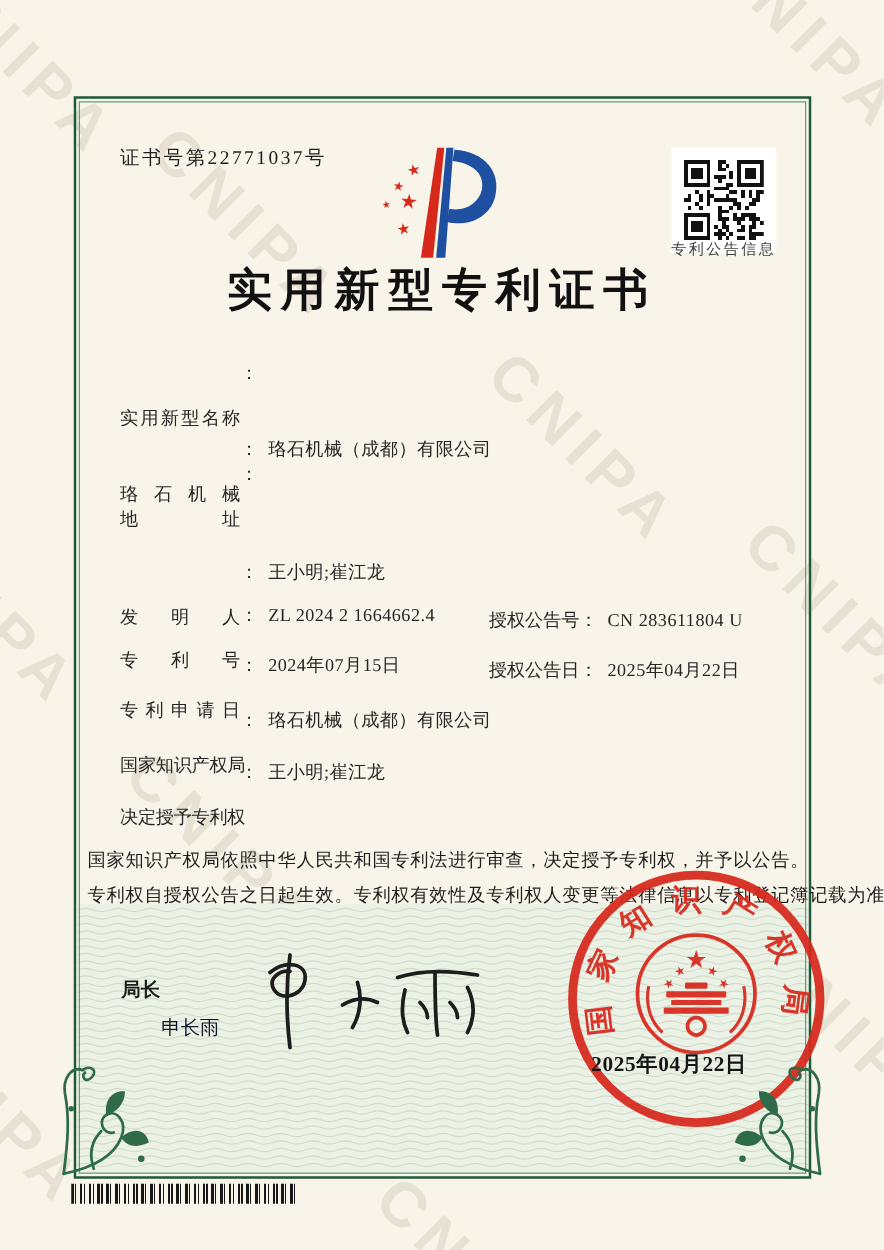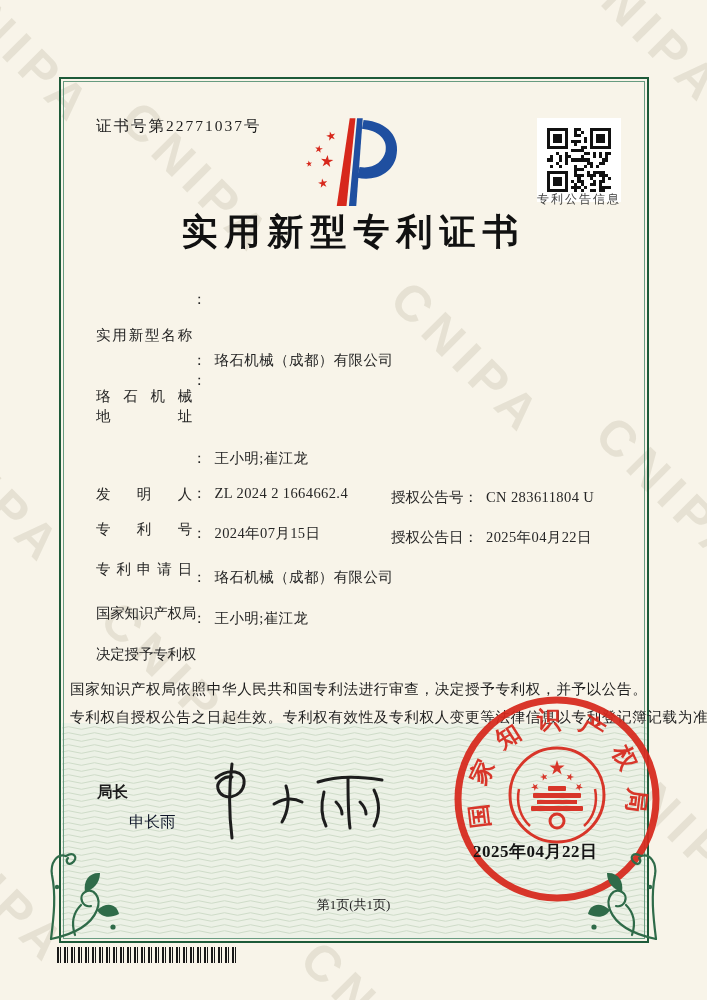--- a/index.html
+++ b/index.html
@@ -355,17 +355,16 @@
       <rect x="-24" y="-6" width="48" height="5" rx="1"></rect>
       <rect x="-20" y="1" width="40" height="4"></rect>
       <rect x="-26" y="7" width="52" height="5" rx="1"></rect>
       <circle cx="0" cy="22" r="7" fill="none" stroke="#d7281c" stroke-width="3"></circle>
       <path d="M-38,-10 C-41,4 -37,18 -27,27" fill="none" stroke="#d7281c" stroke-width="2.5"></path>
       <path d="M38,-10 C41,4 37,18 27,27" fill="none" stroke="#d7281c" stroke-width="2.5"></path>
     </g>
   </svg>
   <div class="seal-date">2025年04月22日</div>
 
-  <div class="footer">第1页(共1页)</div>
 
   <div class="barcode"></div>
 
 </div>
 
 </body></html>

